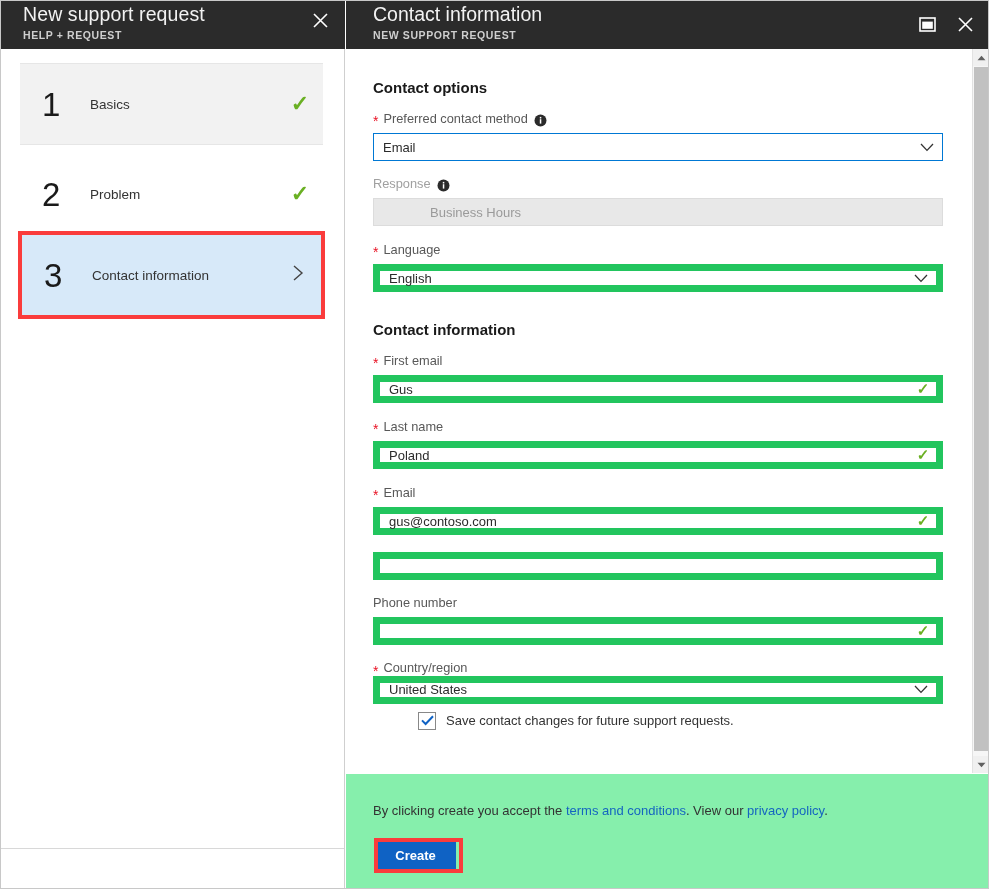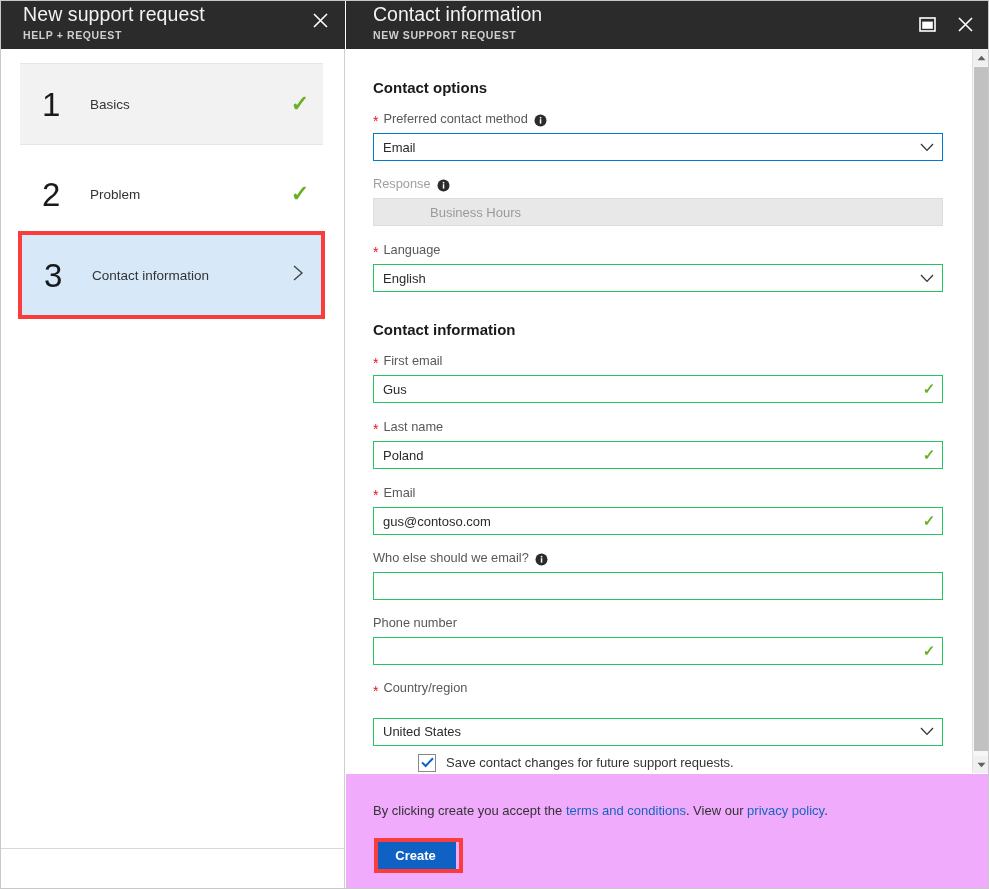--- a/index.html
+++ b/index.html
@@ -139,21 +139,21 @@
   }
   .flabel.disabled { color: #a0a0a0; align-items: flex-end; }
   .req { color: #e81123; font-size: 14px; margin-right: 5px; line-height: 1; position: relative; top: 2px; }
   .info-icon {
     display: inline-flex; margin-left: 6px; position: relative; top: 1px; cursor: pointer;
   }
 
   .ctrl {
     position: relative;
     width: 570px; height: 28px;
-    border: 1px solid #22c55e;
+    border: 7px solid #22c55e;
     background: #ffffff;
     display: flex; align-items: center;
   }
   .ctrl .val {
     flex: 1; padding-left: 9px;
     font-size: 13px; color: #2b2b2b;
     overflow: hidden; white-space: nowrap; text-overflow: ellipsis;
   }
   .ctrl.focused {
     border: 1px dashed #0078d4;
@@ -195,21 +195,21 @@
   #vs-up { top: 0; }
   #vs-down { bottom: 0; }
   #vs-thumb {
     position: absolute; left: 1px; top: 18px;
     width: 15px; height: 684px; background: #c1c1c1; cursor: pointer;
   }
 
   
   #footer {
     position: absolute; left: 0; top: 773px;
-    width: 643px; height: 116px; background: #f0abfc;
+    width: 643px; height: 116px; background: #86efac;
   }
   #terms {
     position: absolute; left: 27px; top: 29px;
     font-size: 13px; color: #333333; white-space: nowrap;
   }
   #terms a { color: #1565c0; text-decoration: none; cursor: pointer; }
   #create-highlight {
     position: absolute; left: 373px; top: 837px;
     width: 89px; height: 35px; border: 4px solid #fa3c3c;
     pointer-events: none;
@@ -376,51 +376,41 @@
             <span class="req">*</span>
             <span>Email</span>
           </div>
           <div class="ctrl" style="margin-top:7px;">
             <span class="val">gus@contoso.com</span>
             <span class="ok">✓</span>
           </div>
         </div>
 
         <div class="field" style="margin-top:17px;">
-          <div class="flabel">
-            <span>Who else should we email?</span>
-            <span class="info-icon">
-              <svg width="13" height="13" viewBox="0 0 13 13">
-                  <circle cx="6.5" cy="6.5" r="6" fill="#2b2b2b"></circle>
-                  <rect x="5.8" y="5.2" width="1.5" height="4.4" fill="#ffffff"></rect>
-                  <rect x="5.8" y="2.9" width="1.5" height="1.6" fill="#ffffff"></rect>
-                </svg>
-            </span>
-          </div>
           <div class="ctrl" style="margin-top:7px;">
             <span class="val"></span>
           </div>
         </div>
 
         <div class="field" style="margin-top:17px;">
           <div class="flabel">
             <span>Phone number</span>
           </div>
           <div class="ctrl" style="margin-top:7px;">
             <span class="val"></span>
             <span class="ok">✓</span>
           </div>
         </div>
 
         <div class="field" style="margin-top:17px;">
           <div class="flabel">
             <span class="req">*</span>
             <span>Country/region</span>
           </div>
-          <div class="ctrl" style="margin-top:22px;justify-content:flex-end;">
+          <div class="ctrl" style="margin-top:0;justify-content:flex-end;">
             <span class="val">United States</span>
             <span class="chevron">
               <svg width="14" height="9" viewBox="0 0 14 9">
                   <path d="M1 1 L7 7.4 L13 1" stroke="#333" stroke-width="1.3" fill="none"></path>
                 </svg>
             </span>
           </div>
         </div>
 
         <div class="cbrow" style="margin-top:8px;">

